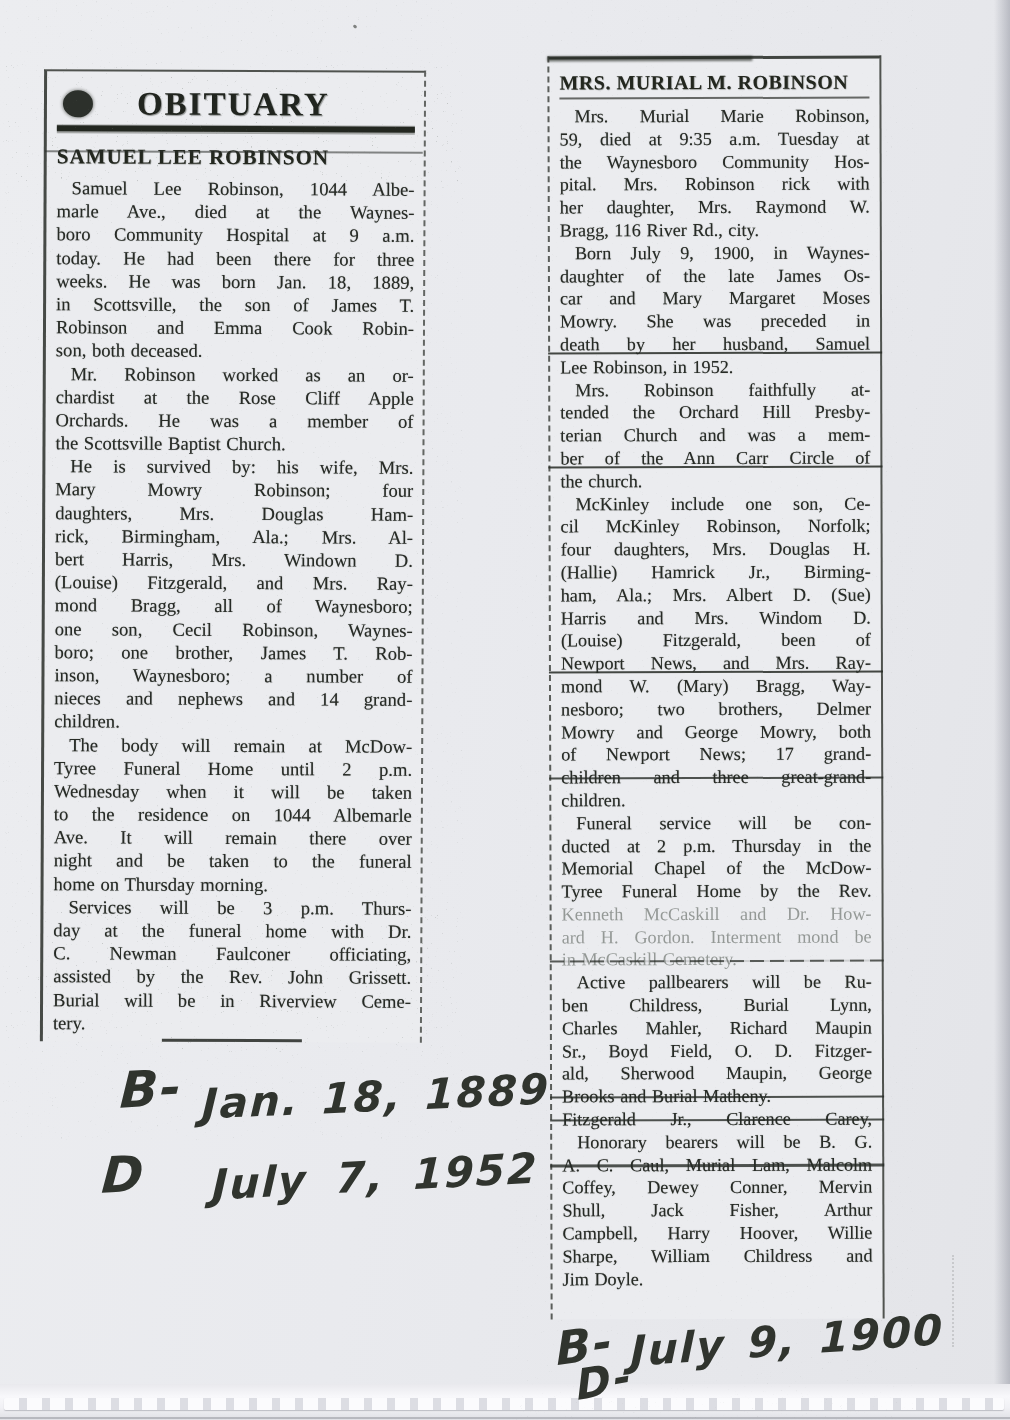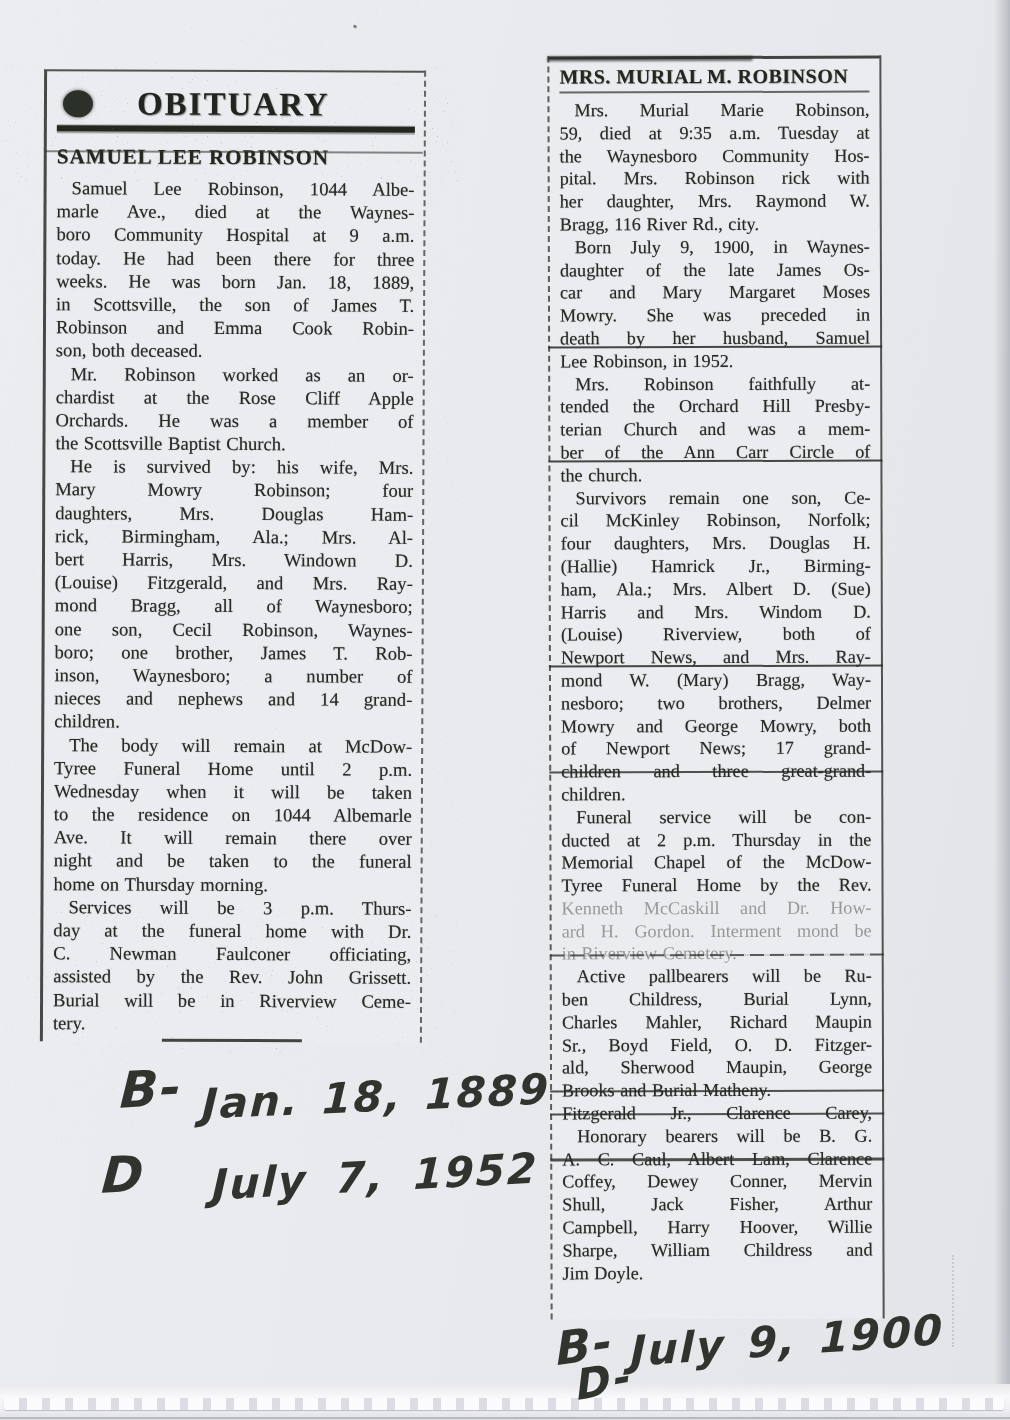--- a/index.html
+++ b/index.html
@@ -43,21 +43,21 @@
   .clip-title{
     margin:13px 0 0 0; font-size:21px; font-weight:bold; letter-spacing:1px;
     line-height:25px; color:#23271f; text-shadow:.6px .6px .8px rgba(35,39,31,.5);
     position:relative; white-space:nowrap;
   }
   .fold-top::after{ 
     content:""; position:absolute; left:-12px; right:-8px; top:6px; height:2px;
     background:rgba(42,46,41,.55);
   }
   .clip-right .clip-title{
-    margin-top:4px; font-size:20px; letter-spacing:.5px; line-height:26px;
+    margin-top:10px; font-size:20px; letter-spacing:.5px; line-height:26px;
     border-bottom:2px solid rgba(45,49,44,.7); padding-bottom:2px;
   }
   
   .col{margin-top:7px; text-shadow:0 0 1px rgba(39,43,38,.5); word-spacing:1px;}
   .clip-left  .col{--lh:23.2px; font-size:18.6px;}
   .clip-right .col{--lh:22.8px; font-size:18.2px; margin-top:6px;}
   .para{margin:0;}
   .line{position:relative; height:var(--lh); line-height:var(--lh);
         text-align:justify; text-align-last:justify; overflow:visible;}
   .line.first{text-indent:15px;}
@@ -172,56 +172,56 @@
           <div class="line last">Lee Robinson, in 1952.</div>
         </div>
       <div class="para">
           <div class="line first">Mrs. Robinson faithfully at-</div>
           <div class="line">tended the Orchard Hill Presby-</div>
           <div class="line">terian Church and was a mem-</div>
           <div class="line cut">ber of the Ann Carr Circle of</div>
           <div class="line last">the church.</div>
         </div>
       <div class="para">
-          <div class="line first">Survivors remain one son, Ce-</div>
+          <div class="line first">McKinley include one son, Ce-</div>
           <div class="line">cil McKinley Robinson, Norfolk;</div>
           <div class="line">four daughters, Mrs. Douglas H.</div>
           <div class="line">(Hallie) Hamrick Jr., Birming-</div>
           <div class="line">ham, Ala.; Mrs. Albert D. (Sue)</div>
           <div class="line">Harris and Mrs. Windom D.</div>
-          <div class="line">(Louise) Riverview, both of</div>
+          <div class="line">(Louise) Fitzgerald, been of</div>
           <div class="line cut">Newport News, and Mrs. Ray-</div>
           <div class="line">mond W. (Mary) Bragg, Way-</div>
           <div class="line">nesboro; two brothers, Delmer</div>
           <div class="line">Mowry and George Mowry, both</div>
           <div class="line">of Newport News; 17 grand-</div>
           <div class="line strike">children and three great-grand-</div>
           <div class="line last">children.</div>
         </div>
       <div class="para">
           <div class="line first">Funeral service will be con-</div>
           <div class="line">ducted at 2 p.m. Thursday in the</div>
           <div class="line">Memorial Chapel of the McDow-</div>
           <div class="line">Tyree Funeral Home by the Rev.</div>
           <div class="line faded">Kenneth McCaskill and Dr. How-</div>
           <div class="line faded">ard H. Gordon. Interment mond be</div>
-          <div class="line last faded strike-dashed">in Riverview Cemetery.</div>
+          <div class="line last faded strike-dashed">in McCaskill Cemetery.</div>
         </div>
       <div class="para">
           <div class="line first">Active pallbearers will be Ru-</div>
           <div class="line">ben Childress, Burial Lynn,</div>
           <div class="line">Charles Mahler, Richard Maupin</div>
           <div class="line">Sr., Boyd Field, O. D. Fitzger-</div>
           <div class="line">ald, Sherwood Maupin, George</div>
           <div class="line last strike">Brooks and Burial Matheny.</div>
         </div>
       <div class="para">
           <div class="line strike">Fitzgerald Jr., Clarence Carey,</div>
           <div class="line first">Honorary bearers will be B. G.</div>
-          <div class="line strike">A. C. Caul, Albert Lam, Clarence</div>
+          <div class="line strike">A. C. Caul, Murial Lam, Malcolm</div>
           <div class="line">Coffey, Dewey Conner, Mervin</div>
           <div class="line">Shull, Jack Fisher, Arthur</div>
           <div class="line">Campbell, Harry Hoover, Willie</div>
           <div class="line">Sharpe, William Childress and</div>
           <div class="line last">Jim Doyle.</div>
         </div>
     </div>
   </div>
 
   <div class="hw" style="left:120px; top:1060px; font-size:50px; transform:rotate(-3deg) skewX(-6deg);">B-</div>

